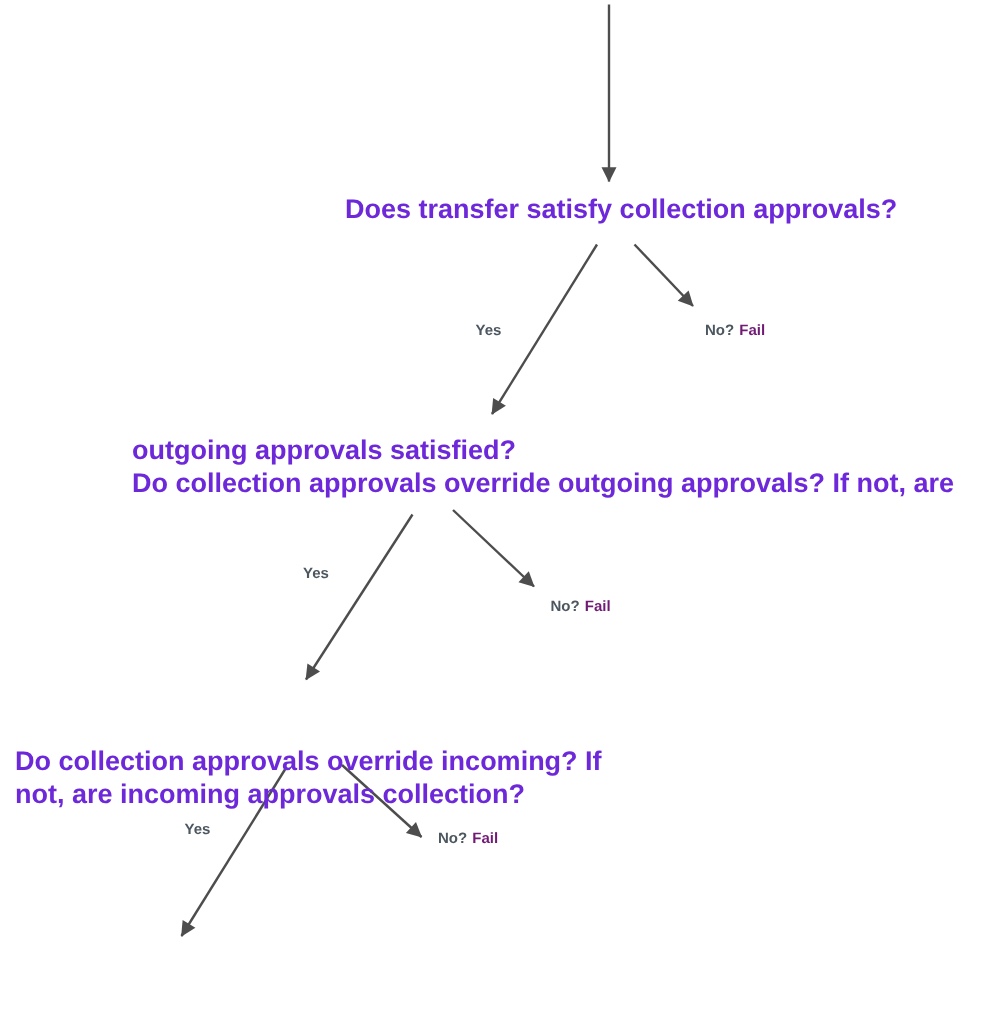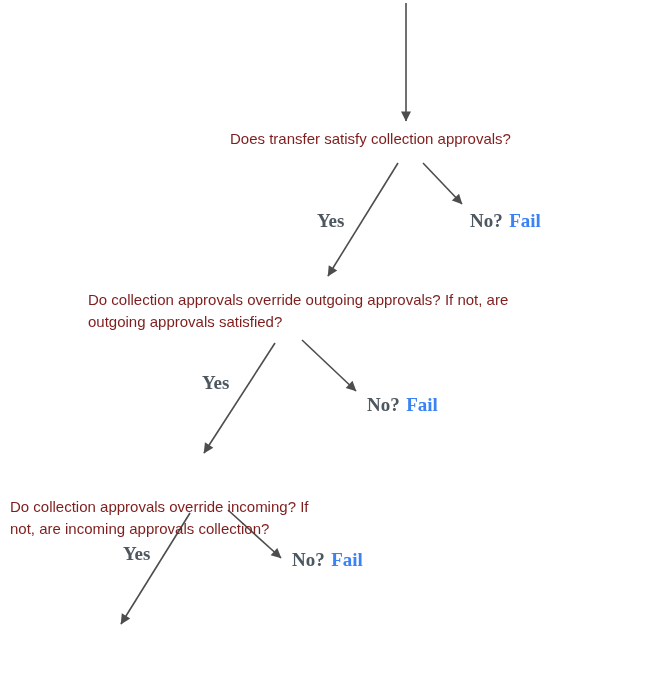--- a/index.html
+++ b/index.html
@@ -17,37 +17,36 @@
   }
   .arrows {
     position: absolute;
     left: 0;
     top: 0;
     width: 659px;
     height: 680px;
   }
   .q {
     position: absolute;
-    font-size: 15px;
-    font-weight: normal;
+    font-size: 18px;
+    font-weight: bold;
     line-height: 22px;
-    color: #7f1d1d;
+    color: #6d28d9;
     white-space: nowrap;
   }
   .lbl {
     position: absolute;
-    font-size: 19px;
+    font-size: 10px;
     font-weight: bold;
     line-height: 20px;
     color: #4d5760;
     white-space: nowrap;
-    font-family: Liberation Serif, serif;
   }
   .fail {
-    color: #3b82f6;
+    color: #701a75;
     margin-left: 0.34em;
     text-align: center;
   }
 </style>
 </head>
 <body>
 
 <div class="canvas">
 
   <svg class="arrows" width="659" height="680" viewBox="0 0 659 680" xmlns="http://www.w3.org/2000/svg">
@@ -67,22 +66,22 @@
 
   <div class="q" style="left:230px; top:128px;">
     <div>Does transfer satisfy collection approvals?</div>
   </div>
 
   <div class="lbl" style="left:317px; top:211px;">Yes</div>
 
   <div class="lbl" style="left:470px; top:211px;"><span>No?</span><span class="fail">Fail</span></div>
 
   <div class="q" style="left:88px; top:289px;">
+    <div>outgoing approvals satisfied?</div>
     <div>Do collection approvals override outgoing approvals? If not, are</div>
-    <div>outgoing approvals satisfied?</div>
   </div>
 
   <div class="lbl" style="left:202px; top:373px;">Yes</div>
 
   <div class="lbl" style="left:367px; top:395px;"><span>No?</span><span class="fail">Fail</span></div>
 
   <div class="q" style="left:10px; top:461px;margin-top:35px;">
     <div>Do collection approvals override incoming? If</div>
     <div>not, are incoming approvals collection?</div>
   </div>

